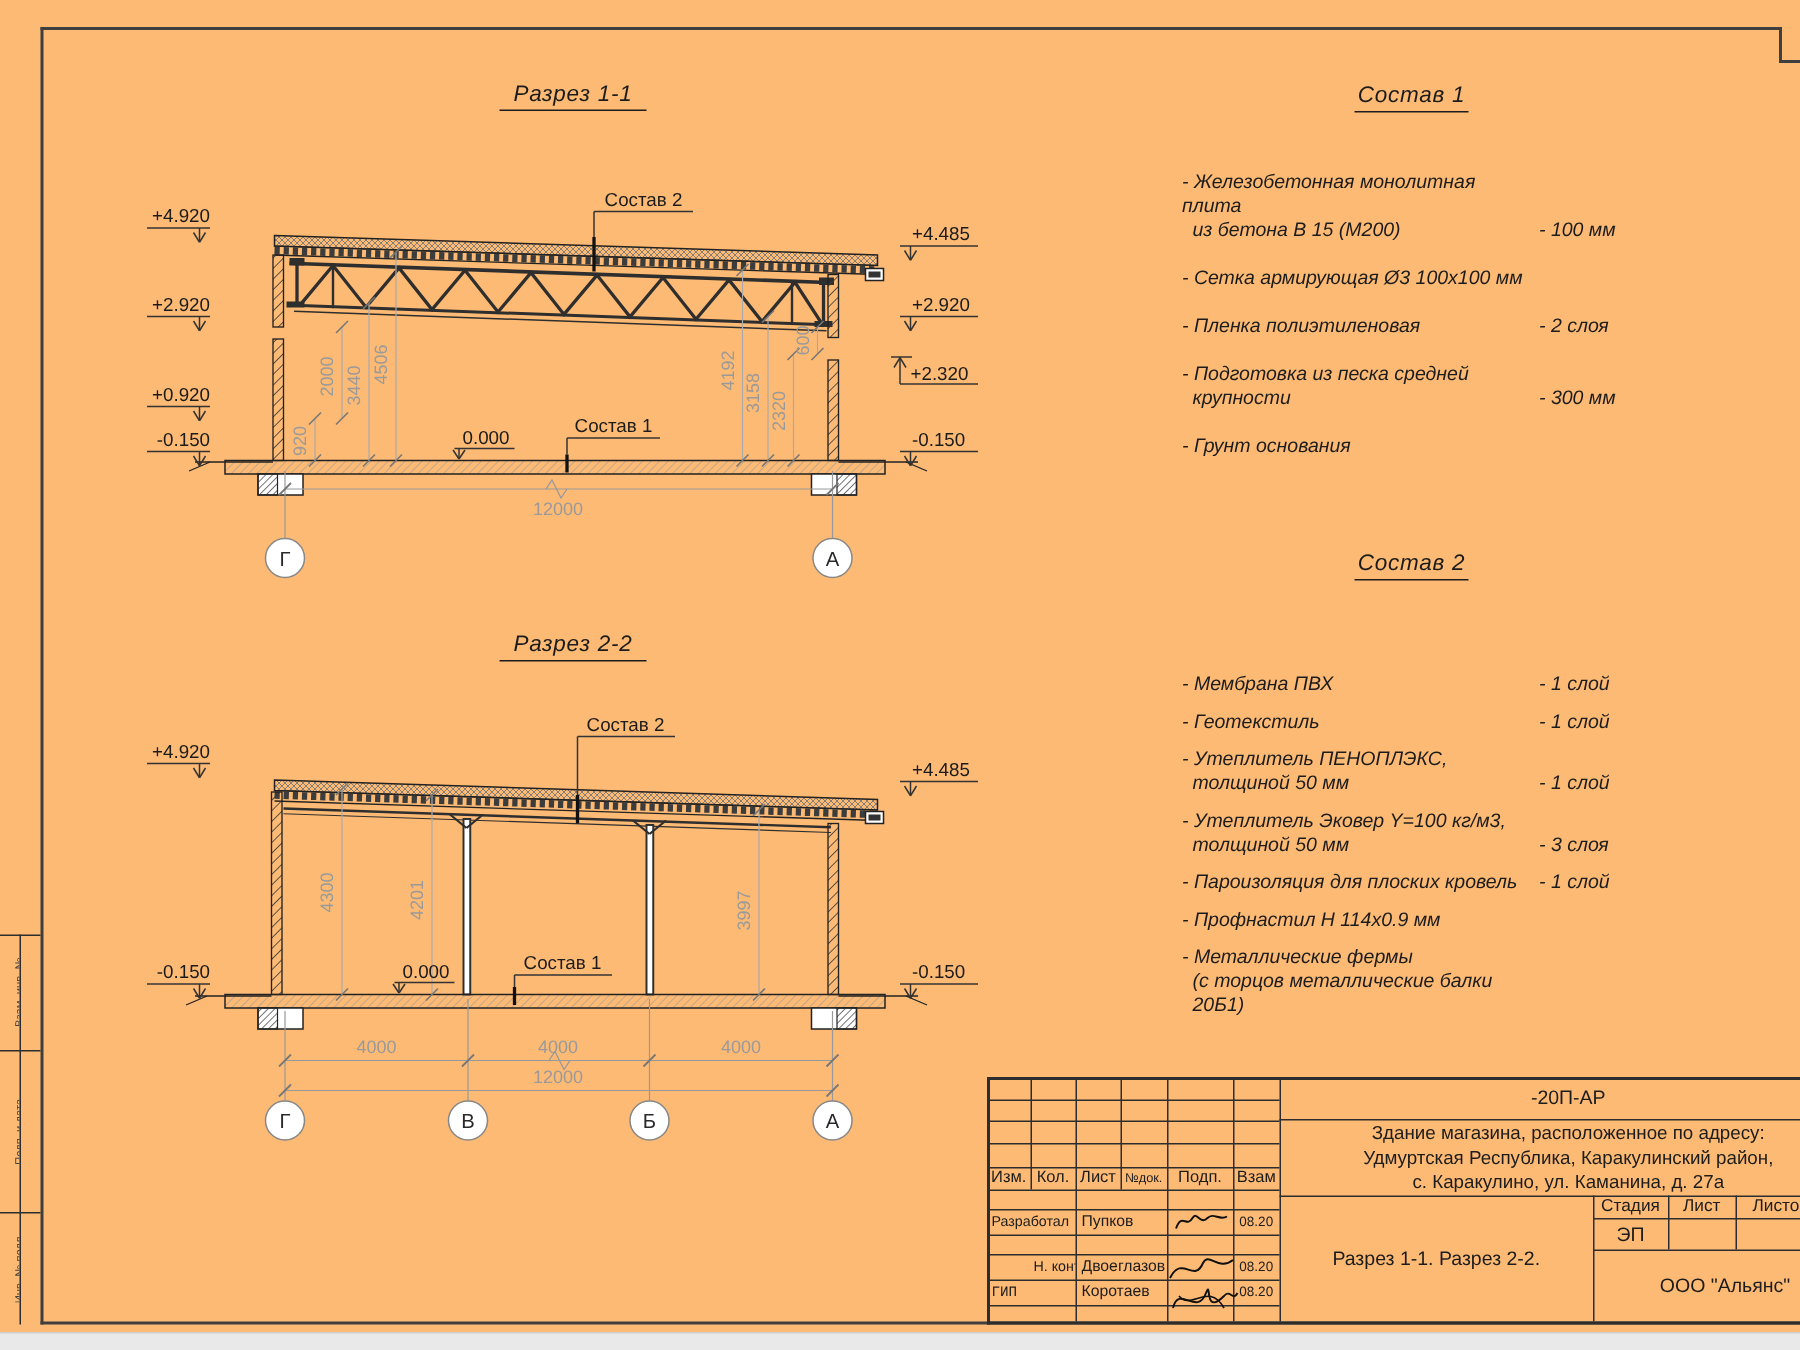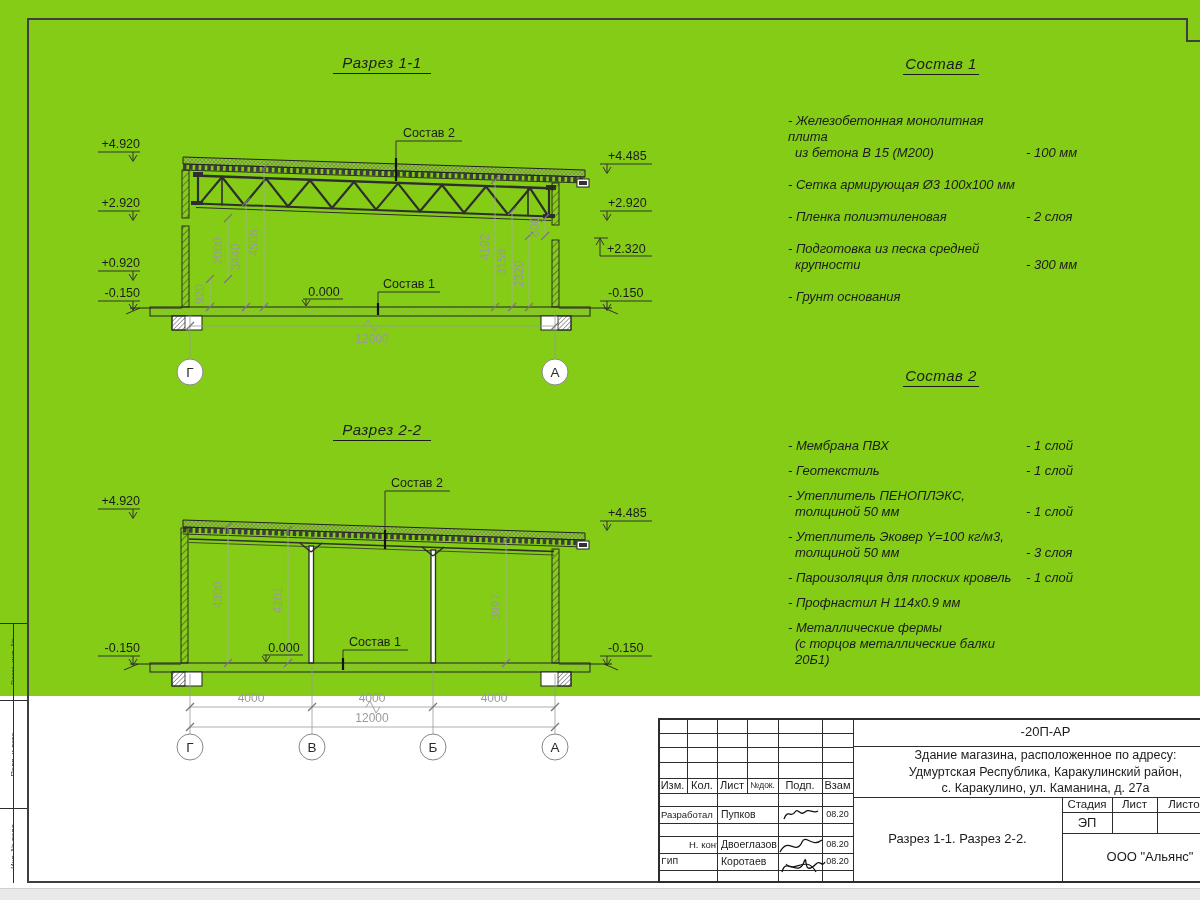--- a/index.html
+++ b/index.html
@@ -1,18 +1,18 @@
 <!DOCTYPE html>
 <html><head>
 <meta charset="utf-8">
 <style>
   * { margin:0; padding:0; box-sizing:border-box; }
   html,body { width:1200px; height:900px; background:#ffffff; overflow:hidden;
               font-family:"Liberation Sans", sans-serif; color:#1c1c1c; }
-  #sheet { position:relative; width:1200px; height:696px; background:#84cc16; }
+  #sheet { position:relative; width:1200px; height:900px; background:#fdba74; }
   .abs { position:absolute; }
   .frame { background:#3f3f3f; }
   .sec-title { position:absolute; font-style:italic; font-size:15px; text-align:center;
                border-bottom:1px solid #1c1c1c; padding-bottom:2px; letter-spacing:0.5px; }
   .list-block { position:absolute; width:300px; }
   .list-item { display:flex; align-items:flex-end; margin-bottom:9px; font-size:13px; line-height:16px;font-style:italic; }
   .list-item .txt { flex:1; padding-right:4px; }
   .list-item .val { width:62px; white-space:nowrap; }
   .s1-item { margin-bottom:16px; }
   svg text { font-family:"Liberation Sans", sans-serif; }
@@ -381,21 +381,21 @@
     </div>
     <div class="list-item s1-item">
       <div class="txt">
           <div>- Грунт основания</div>
         </div>
       <div class="val"></div>
     </div>
   </div>
 
   <div class="sec-title" style="left:903px;top:367px;width:76px;">Состав 2</div>
-  <div class="list-block" style="left:788px;top:438px;">
+  <div class="list-block" style="left:788px;top:448px;">
     <div class="list-item">
       <div class="txt">
           <div>- Мембрана ПВХ</div>
         </div>
       <div class="val">- 1 слой</div>
     </div>
     <div class="list-item">
       <div class="txt">
           <div>- Геотекстиль</div>
         </div>

